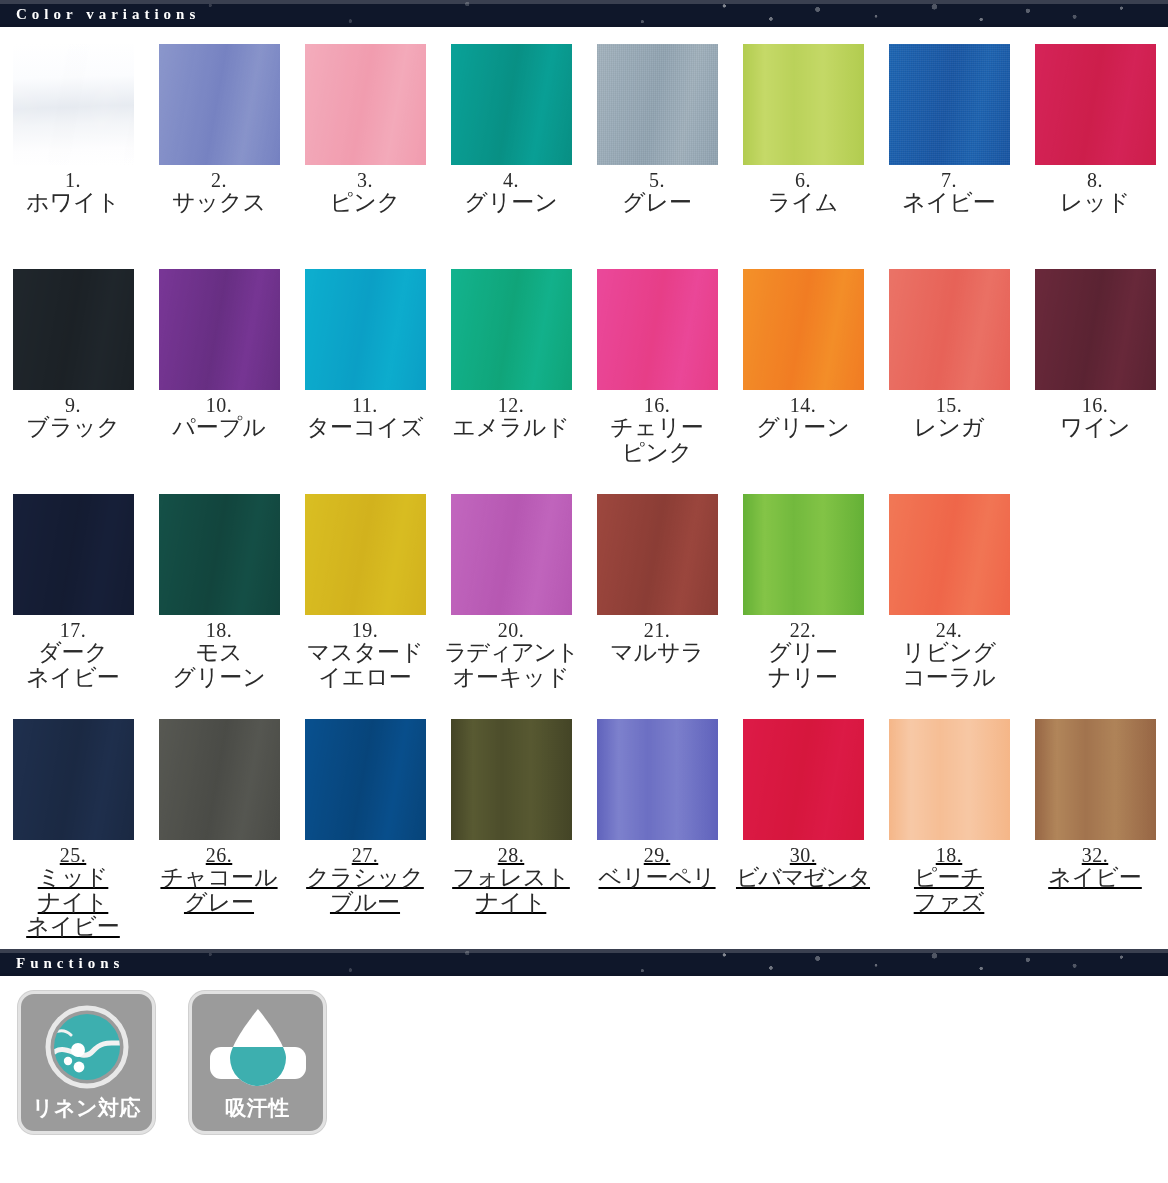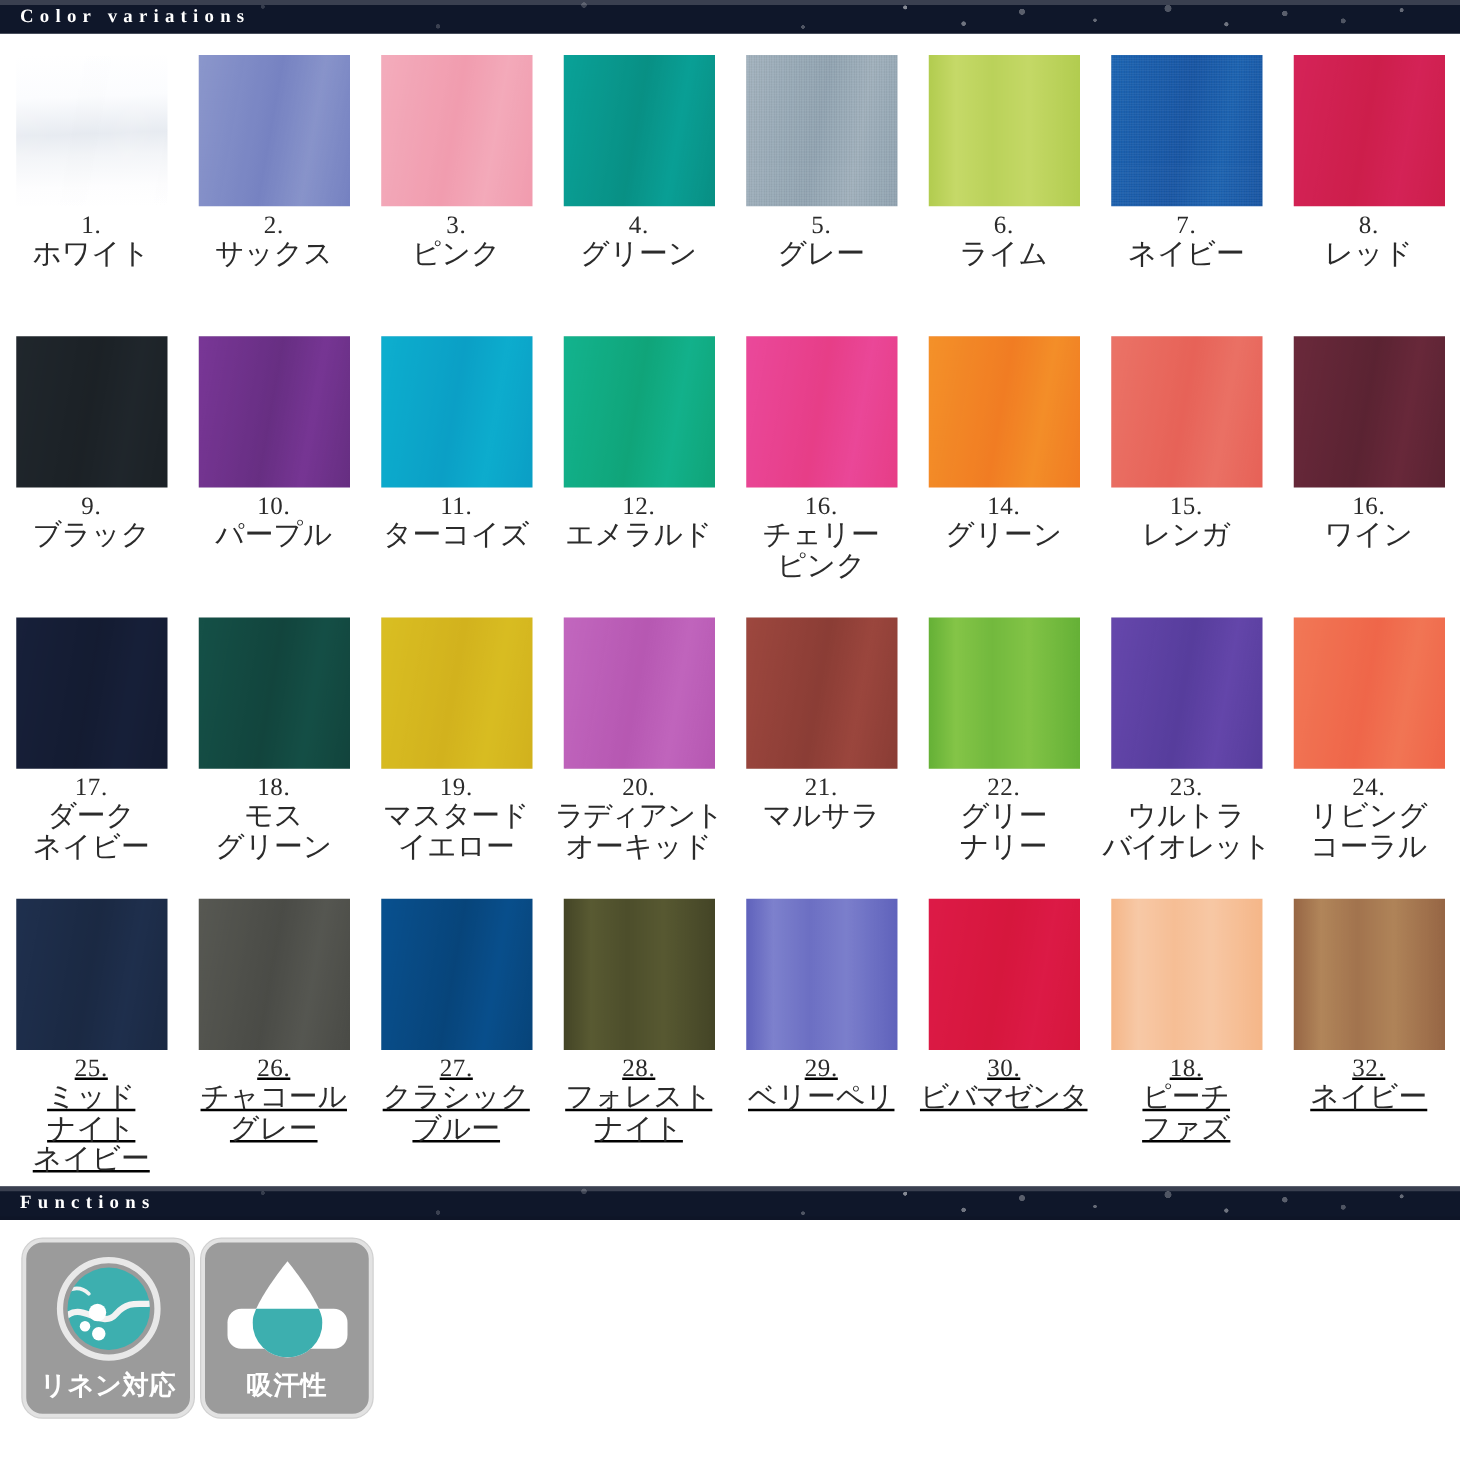--- a/index.html
+++ b/index.html
@@ -135,21 +135,21 @@
     white-space: nowrap;
   }
   .label .nm.tight { letter-spacing: -1.2px; }
 
   
   .functions-area {
     position: relative;
     width: 1168px;
     padding: 15px 0 0 18px;
     display: flex;
-    gap: 6px;
+    gap: 34px;
   }
   .func-icon {
     width: 137px;
     height: 143px;
     border-radius: 16px;
     background: #9b9b9b;
     border: 3px solid #e2e2e2;
     box-shadow: 0 0 0 1px #d0d0d0;
     position: relative;
     display: flex;
@@ -389,30 +389,20 @@
           </div>
         </div>
         <div class="color-cell">
           <div class="swatch v-sheen" style="background: rgb(112, 184, 60);">
             <div class="sheen"></div>
           </div>
           <div class="label">
             <div class="num">22.</div>
             <div class="nm">グリー</div>
             <div class="nm">ナリー</div>
-          </div>
-        </div>
-        <div class="color-cell">
-          <div class="swatch" style="background: rgb(90, 63, 160);">
-            <div class="sheen"></div>
-          </div>
-          <div class="label">
-            <div class="num">23.</div>
-            <div class="nm">ウルトラ</div>
-            <div class="nm tight">バイオレット</div>
           </div>
         </div>
         <div class="color-cell">
           <div class="swatch" style="background: rgb(240, 106, 76);">
             <div class="sheen"></div>
           </div>
           <div class="label">
             <div class="num">24.</div>
             <div class="nm">リビング</div>
             <div class="nm">コーラル</div>

